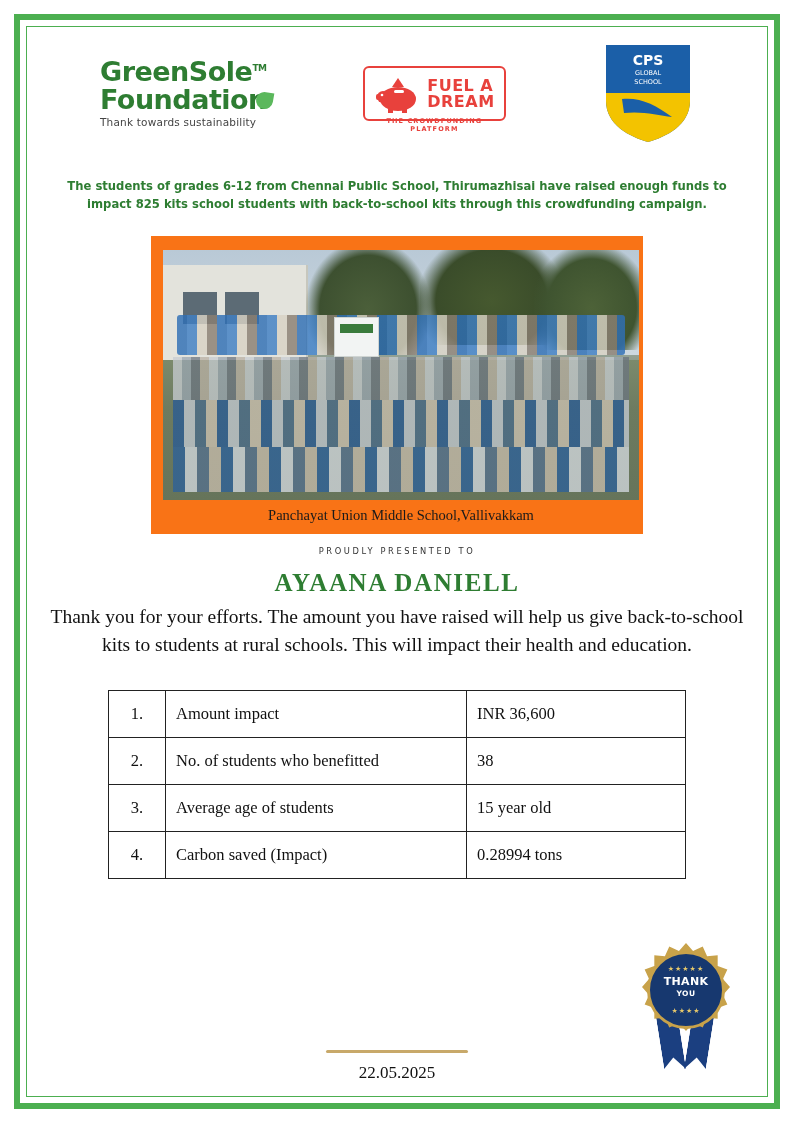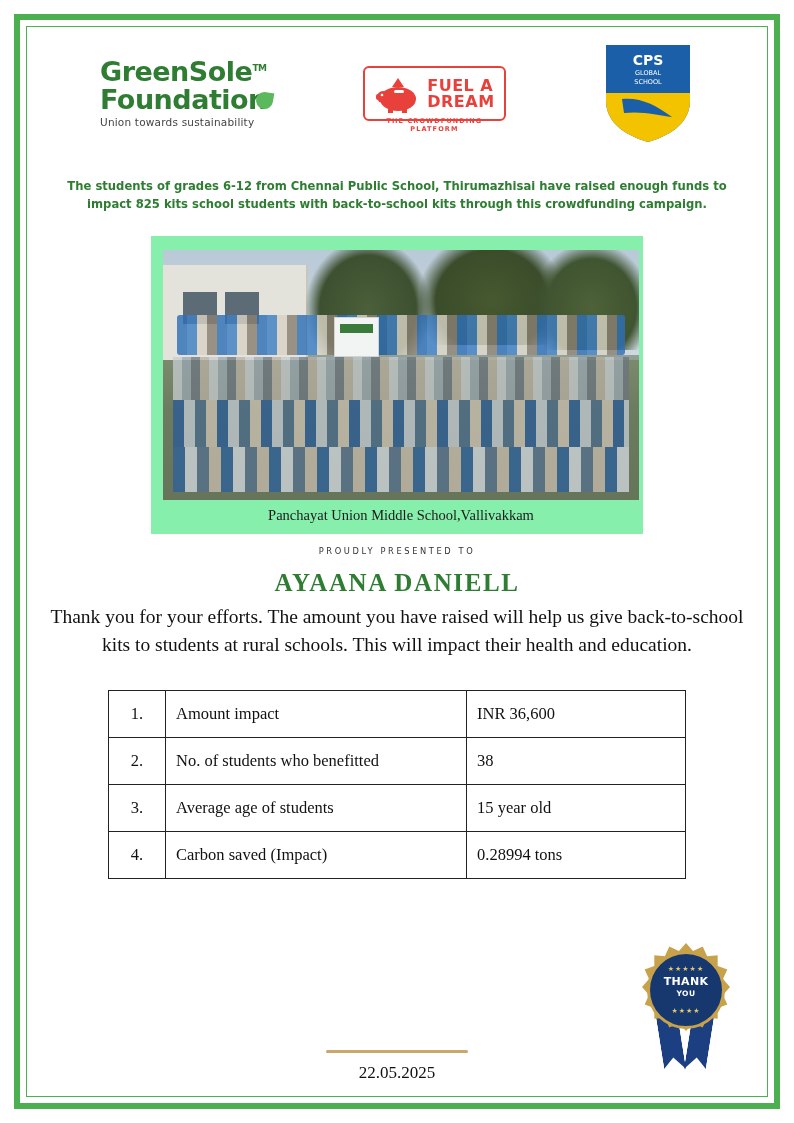--- a/index.html
+++ b/index.html
@@ -147,21 +147,21 @@
     font-family: "DejaVu Sans", sans-serif;
     font-size: 11.6px;
     font-weight: bold;
     line-height: 1.55;
   }
 
   
   .photo-area {
     margin: 22px auto 0 auto;
     width: 492px;
-    background: #86efac;
+    background: #f97316;
     padding: 14px 4px 8px 12px;
     box-sizing: border-box;
   }
   .photo {
     width: 100%;
     height: 250px;
     position: relative;
     overflow: hidden;
     background: linear-gradient(to bottom, #9db4c6 0%, #a7bccb 28%, #8e9a86 46%, #6e7b63 62%, #5b6a52 100%);
   }
@@ -334,21 +334,21 @@
 
       <div class="logo-block">
         <div class="greensole">
           <div class="gs-line1">
             <span>GreenSole</span><span class="tm">TM</span>
           </div>
           <div class="gs-line2">
             <span>Foundation</span>
             <span class="gs-leaf"></span>
           </div>
-          <div class="gs-line3">Union towards sustainability</div>
+          <div class="gs-line3">Thank towards sustainability</div>
         </div>
       </div>
 
       <div class="logo-block">
         <div class="fad">
           <div class="fad-pig">
             <svg width="46" height="40" viewBox="0 0 46 40">
               <ellipse cx="24" cy="25" rx="18" ry="12" fill="#e8413c"></ellipse>
               <circle cx="9" cy="23" r="6" fill="#e8413c"></circle>
               <rect x="2" y="20" width="7" height="6" rx="2" fill="#e8413c"></rect>

